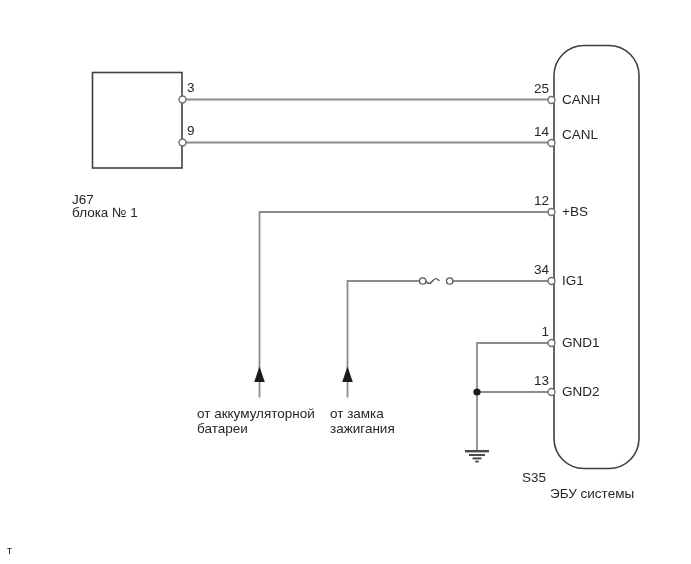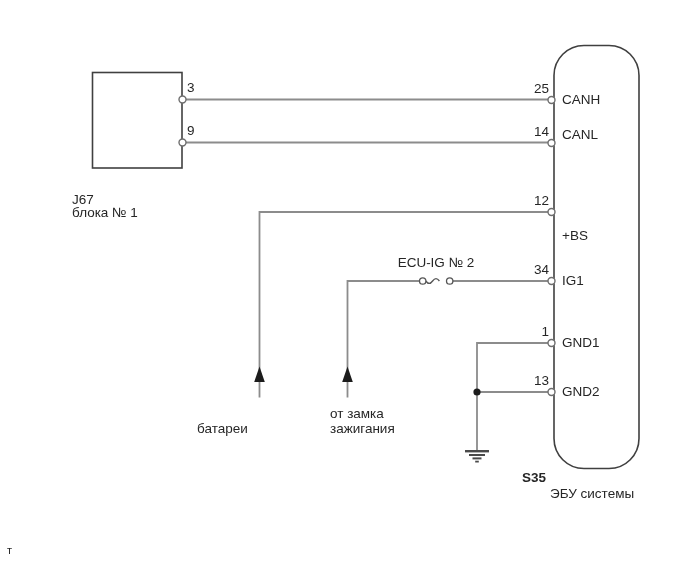--- a/index.html
+++ b/index.html
@@ -79,29 +79,29 @@
 
   <div class="lbl num-right" style="left:509px;top:81px;">25</div>
   <div class="lbl num-right" style="left:509px;top:124px;">14</div>
   <div class="lbl num-right" style="left:509px;top:193px;">12</div>
   <div class="lbl num-right" style="left:509px;top:262px;">34</div>
   <div class="lbl num-right" style="left:509px;top:324px;">1</div>
   <div class="lbl num-right" style="left:509px;top:373px;">13</div>
 
   <div class="lbl" style="left:562px;top:92px;">CANH</div>
   <div class="lbl" style="left:562px;top:127px;">CANL</div>
-  <div class="lbl" style="left:562px;top:204px;margin-top:24px;">+BS</div>
+  <div class="lbl" style="left:562px;top:204px;">+BS</div>
   <div class="lbl" style="left:562px;top:273px;">IG1</div>
   <div class="lbl" style="left:562px;top:335px;">GND1</div>
   <div class="lbl" style="left:562px;top:384px;">GND2</div>
 
-  <div class="lbl fuse-lbl" style="left:384px;top:255px;">ECU-IG № 2</div>
 
+  <div class="lbl" style="left:197px;top:406px;">от аккумуляторной</div>
   <div class="lbl" style="left:197px;top:421px;">батареи</div>
   <div class="lbl" style="left:330px;top:406px;">от замка</div>
   <div class="lbl" style="left:330px;top:421px;">зажигания</div>
 
-  <div class="lbl" style="left:522px;top:470px;font-weight:bold;">S35</div>
+  <div class="lbl" style="left:522px;top:470px;">S35</div>
   <div class="lbl" style="left:550px;top:486px;">ЭБУ системы</div>
 
   <div class="lbl mark" style="left:7px;top:544px;">т</div>
 
 </div>
 
 </body></html>

